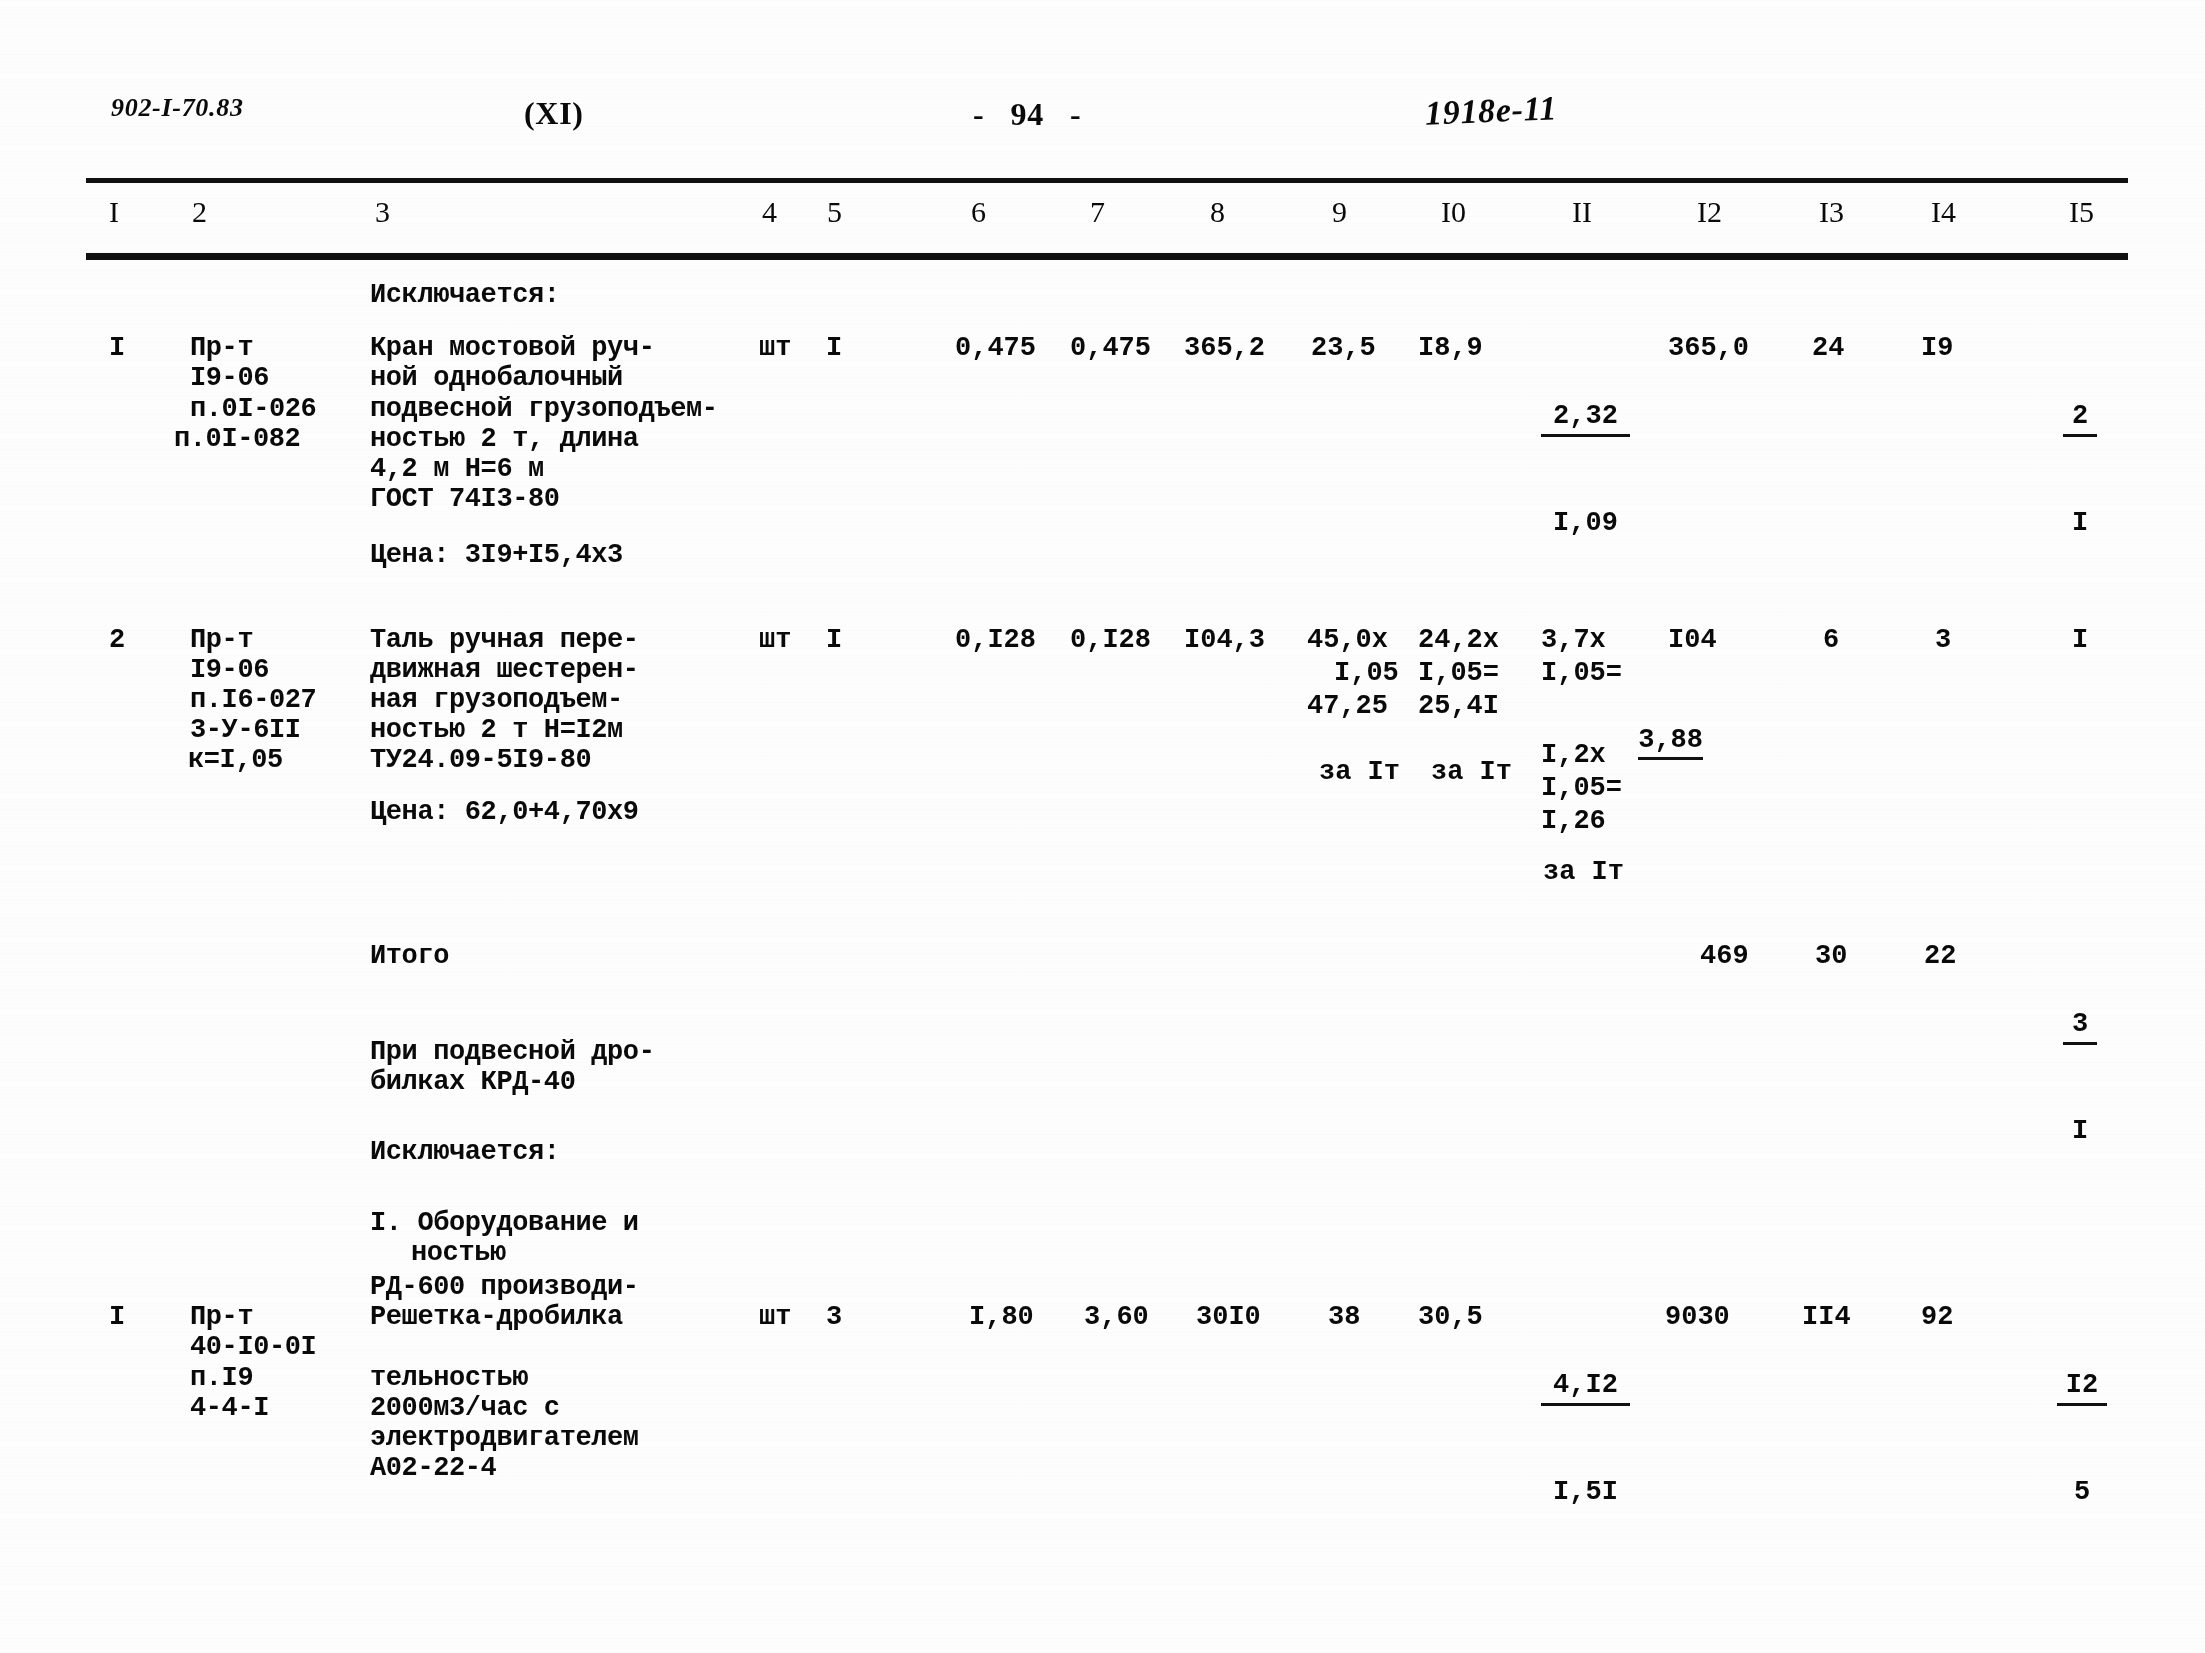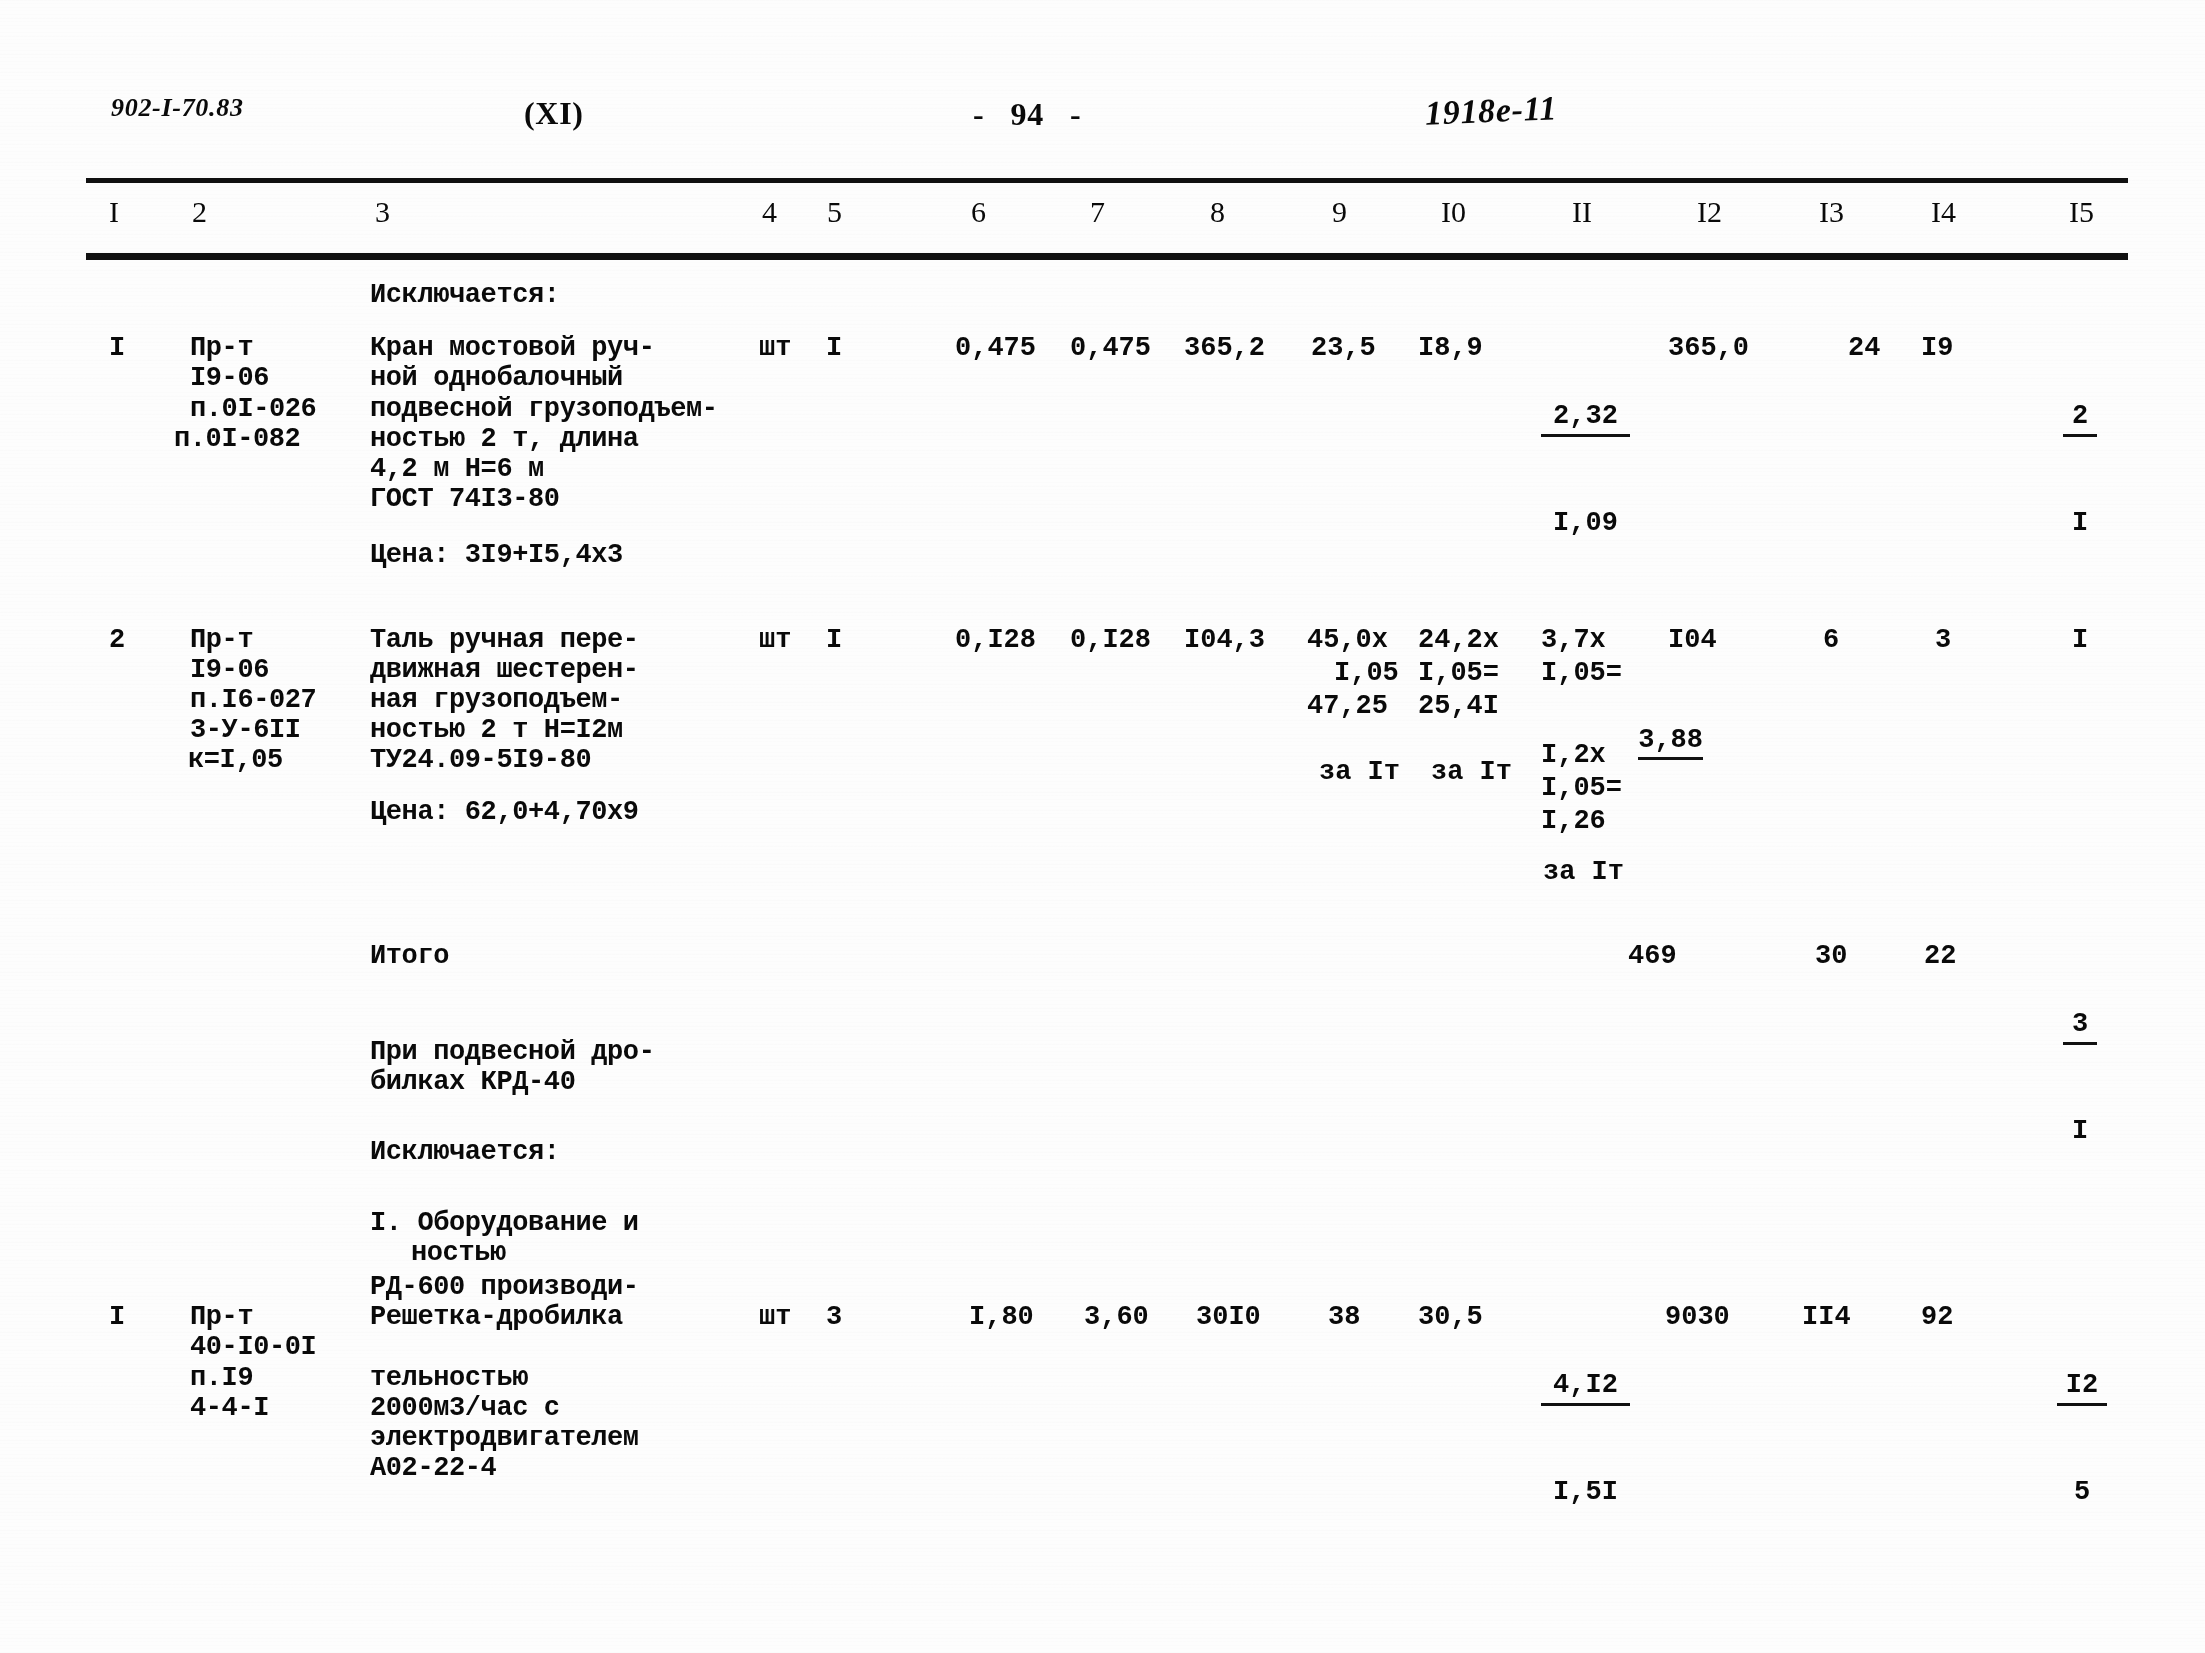--- a/index.html
+++ b/index.html
@@ -200,21 +200,21 @@
     <div class="cell num" style="left:1184px; top:73px;">365,2</div>
     <div class="cell num" style="left:1311px; top:73px;">23,5</div>
     <div class="cell num" style="left:1418px; top:73px;">I8,9</div>
 
     <div class="frac" style="left:1541px; top:73px; width:89px;">
       <span class="numer">2,32</span>
       <span class="denom">I,09</span>
     </div>
 
     <div class="cell num" style="left:1668px; top:73px;">365,0</div>
-    <div class="cell num" style="left:1812px; top:73px;margin-left:36px;">24</div>
+    <div class="cell num" style="left:1812px; top:73px;">24</div>
     <div class="cell num" style="left:1921px; top:73px;">I9</div>
 
     <div class="frac" style="left:2063px; top:73px; width:34px;">
       <span class="numer">2</span>
       <span class="denom">I</span>
     </div>
 
     <div class="cell" style="left:109px; top:365px;">2</div>
 
     <div class="cell desc" style="left:190px; top:365px;">Пр-т</div>
@@ -256,21 +256,21 @@
     <div class="cell num" style="left:1541px; top:513px;">I,05=</div>
     <div class="cell num" style="left:1541px; top:546px;">I,26</div>
     <div class="cell num" style="left:1543px; top:597px;">за Iт</div>
 
     <div class="cell num" style="left:1668px; top:365px;">I04</div>
     <div class="cell num" style="left:1823px; top:365px;">6</div>
     <div class="cell num" style="left:1935px; top:365px;">3</div>
     <div class="cell num" style="left:2072px; top:365px;">I</div>
 
     <div class="cell desc" style="left:370px; top:681px;">Итого</div>
-    <div class="cell num" style="left:1628px; top:681px;text-align:right;">469</div>
+    <div class="cell num" style="left:1700px; top:681px;text-align:right;">469</div>
     <div class="cell num" style="left:1815px; top:681px;">30</div>
     <div class="cell num" style="left:1924px; top:681px;">22</div>
     <div class="frac" style="left:2063px; top:681px; width:34px;">
       <span class="numer">3</span>
       <span class="denom">I</span>
     </div>
 
     <div class="cell desc" style="left:370px; top:777px;">При подвесной дро-</div>
     <div class="cell desc" style="left:370px; top:807px;">билках КРД-40</div>
     <div class="cell desc" style="left:370px; top:877px;">Исключается:</div>

